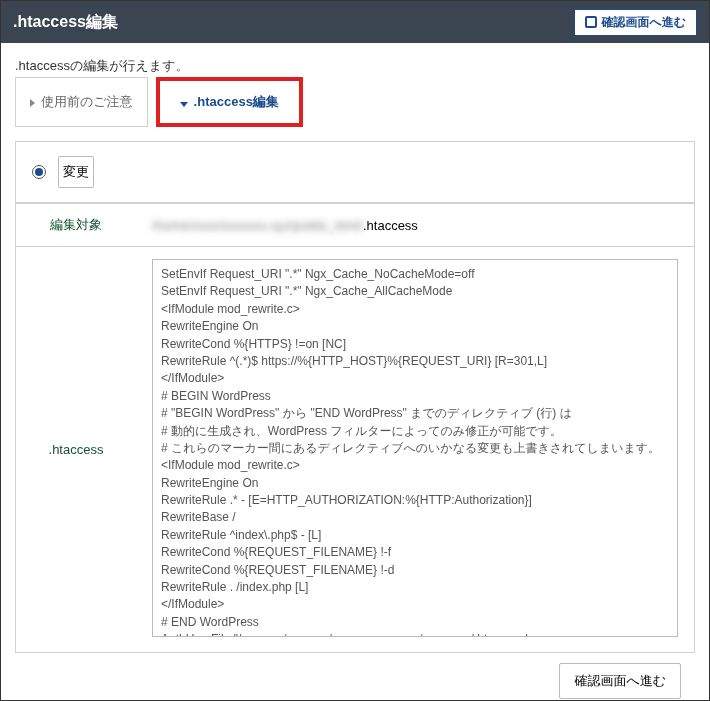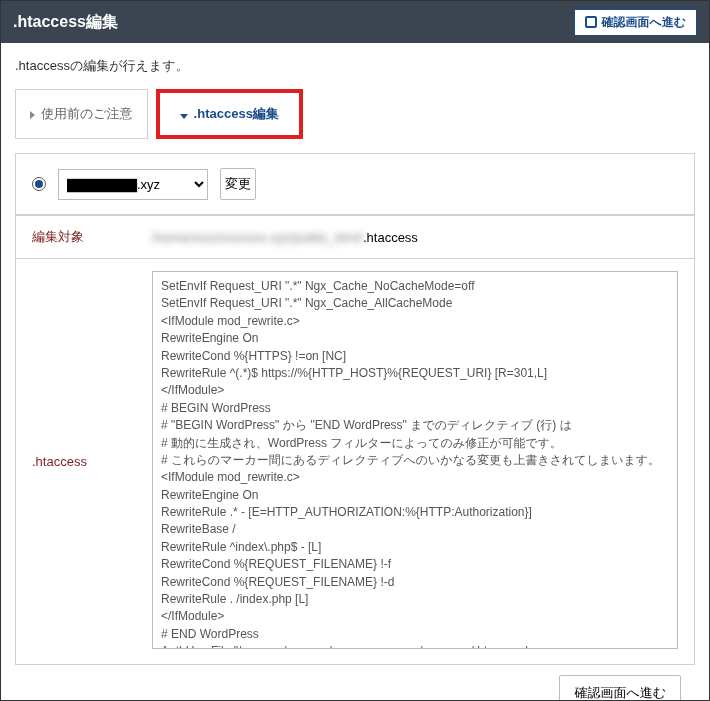--- a/index.html
+++ b/index.html
@@ -42,21 +42,21 @@
     width: 12px;
     height: 12px;
     border: 2px solid #1a4b8c;
     border-radius: 2px;
   }
   .content {
     padding: 14px;
   }
   .desc {
     color: #333;
-    margin-bottom: 14px;
+    margin-bottom: 2px;
     font-size: 13px;
   }
   .tabs {
     display: flex;
     gap: 0;
     margin-bottom: 14px;
   }
   .tab {
     border: 1px solid #d0d0d0;
     padding: 10px 14px;
@@ -146,22 +146,22 @@
     border-collapse: collapse;
   }
   .data-table td {
     border-top: 1px solid #d0d0d0;
     padding: 12px 16px;
     vertical-align: middle;
     font-size: 13px;
   }
   .data-table td.label-cell {
     width: 120px;
-    color: #7f1d1d;
-    text-align: left;
+    color: #14532d;
+    text-align: center;
     vertical-align: middle;
   }
   .blur-text {
     color: transparent;
     text-shadow: 0 0 6px rgba(100,100,100,0.8);
     user-select: none;
   }
   .textarea-cell {
     padding: 12px 14px;
   }
@@ -210,23 +210,20 @@
     </div>
   </div>
 
   <div class="panel">
     <div class="domain-row">
       <span class="radio-wrap">
         <span class="radio-dot">
             <span class="radio-dot-inner"></span>
           </span>
       </span>
-      <select class="domain-select">
-        <option>▇▇▇▇▇▇▇.xyz</option>
-      </select>
       <button class="change-btn">変更</button>
     </div>
 
     <table class="data-table">
       <tbody>
           <tr>
         <td class="label-cell">編集対象</td>
         <td>
           <span class="blur-text">/home/xxxx/xxxxxxx.xyz/public_html/</span><span>.htaccess</span>
         </td>

